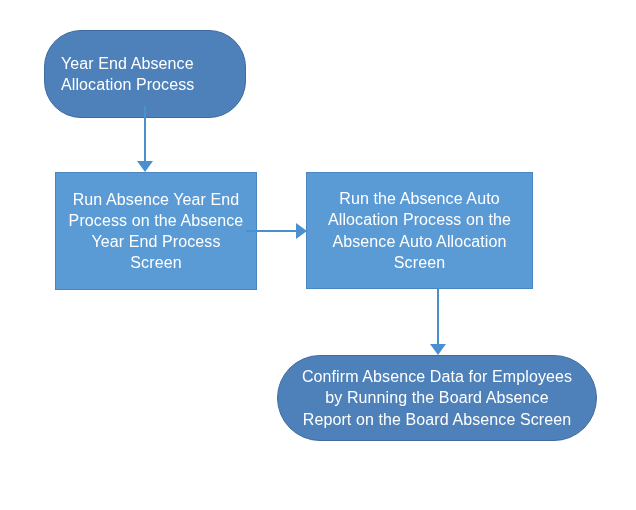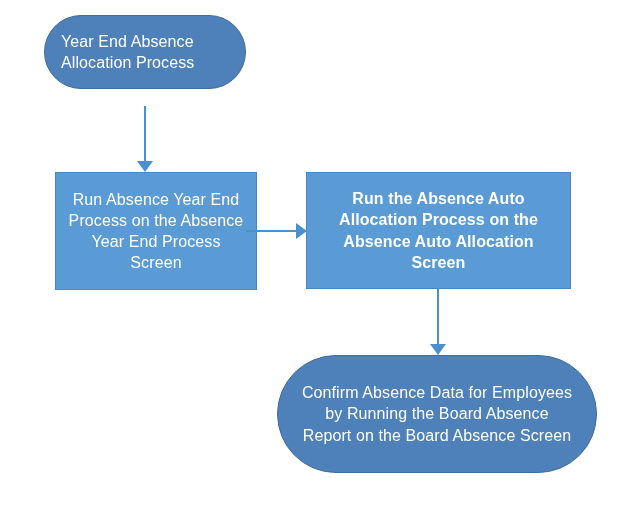--- a/index.html
+++ b/index.html
@@ -45,40 +45,39 @@
   .node.rect {
     background: #5B9BD5;
     border: 1px solid #4A86C0;
   }
 
   .txt-center { text-align: center; }
   .txt-left   { text-align: left; }
 
   
   #node-start {
-    left: 44px;  top: 15px;
-    width: 202px; height: 74px;
+    left: 44px;  top: 30px;
+    width: 202px; height: 88px;
     border-radius: 37px;
     padding: 0 16px;
   }
   #node-step1 {
     left: 44px;  top: 172px;
     width: 202px; height: 118px;
     padding: 0 10px;
     margin-left: 11px;
   }
   #node-step2 {
     left: 306px; top: 172px;
-    width: 265px; height: 117px;
+    width: 227px; height: 117px;
     padding: 0 10px;
-    font-weight: bold;
   }
   #node-end {
     left: 277px; top: 355px;
-    width: 320px; height: 118px;
+    width: 320px; height: 86px;
     border-radius: 59px;
     padding: 0 22px;
   }
 
   
   .connector { position: absolute; }
 
   .conn-line-v {
     position: absolute;
     width: 2px;

